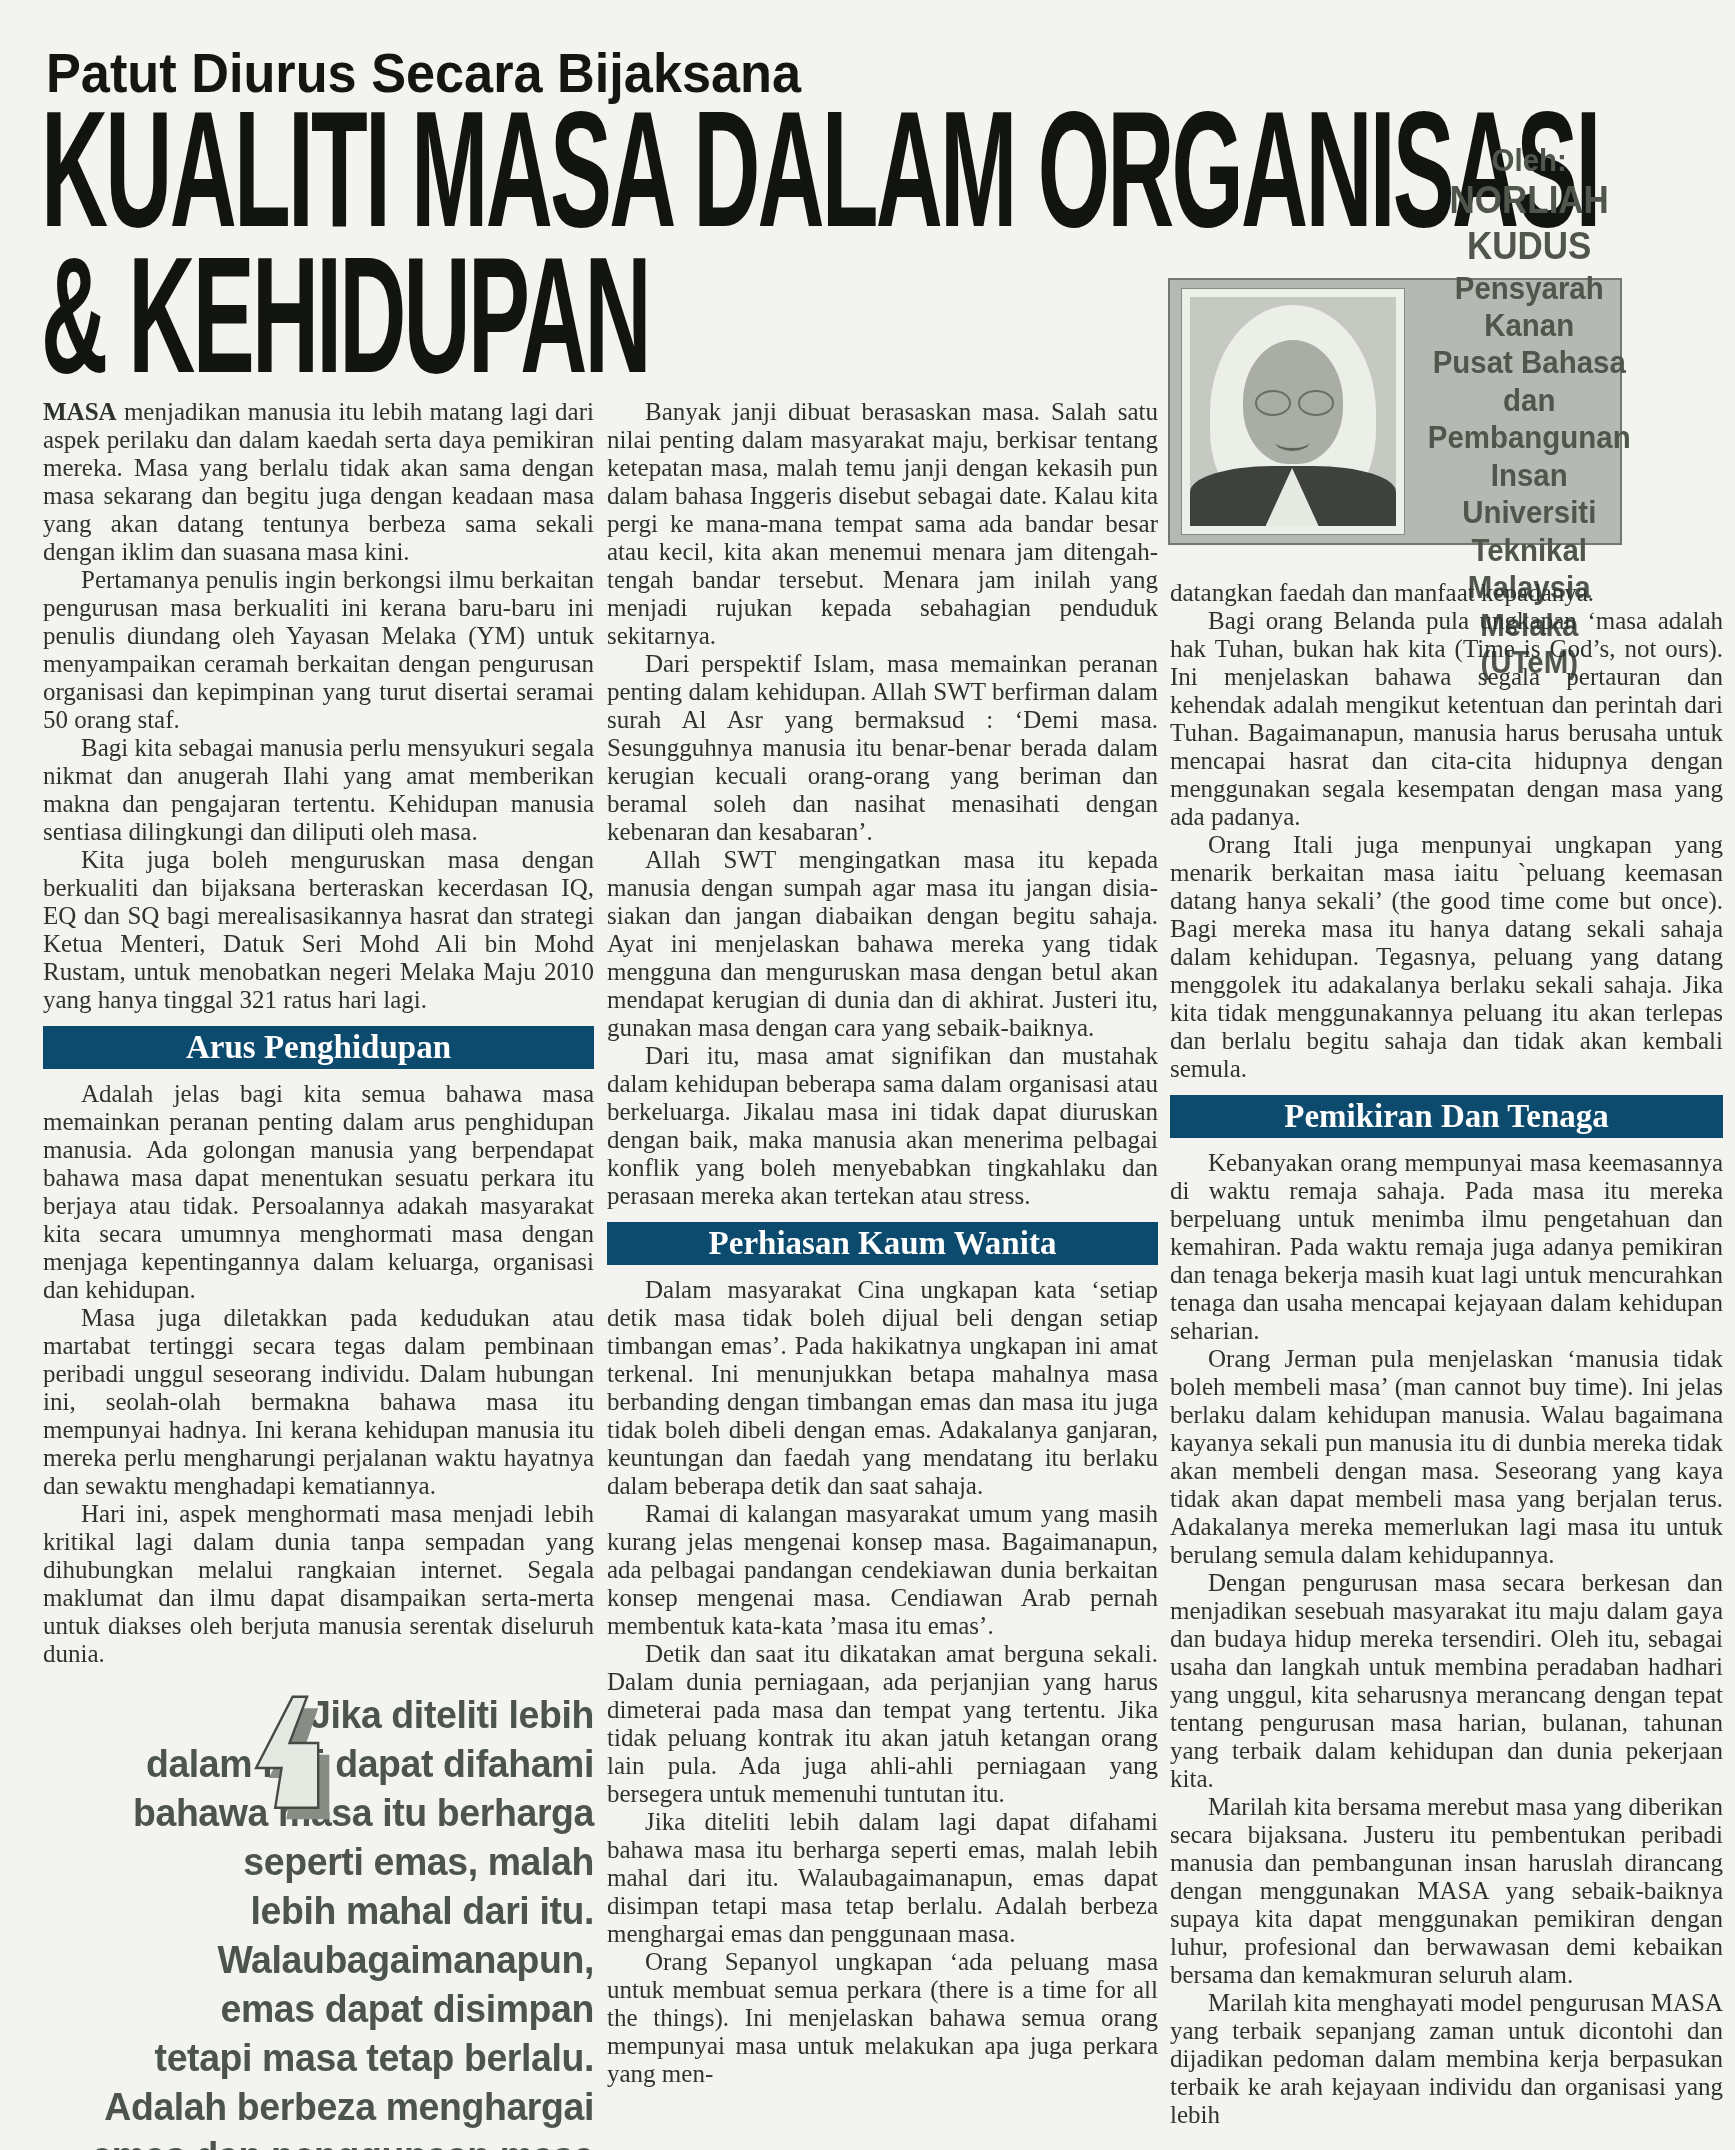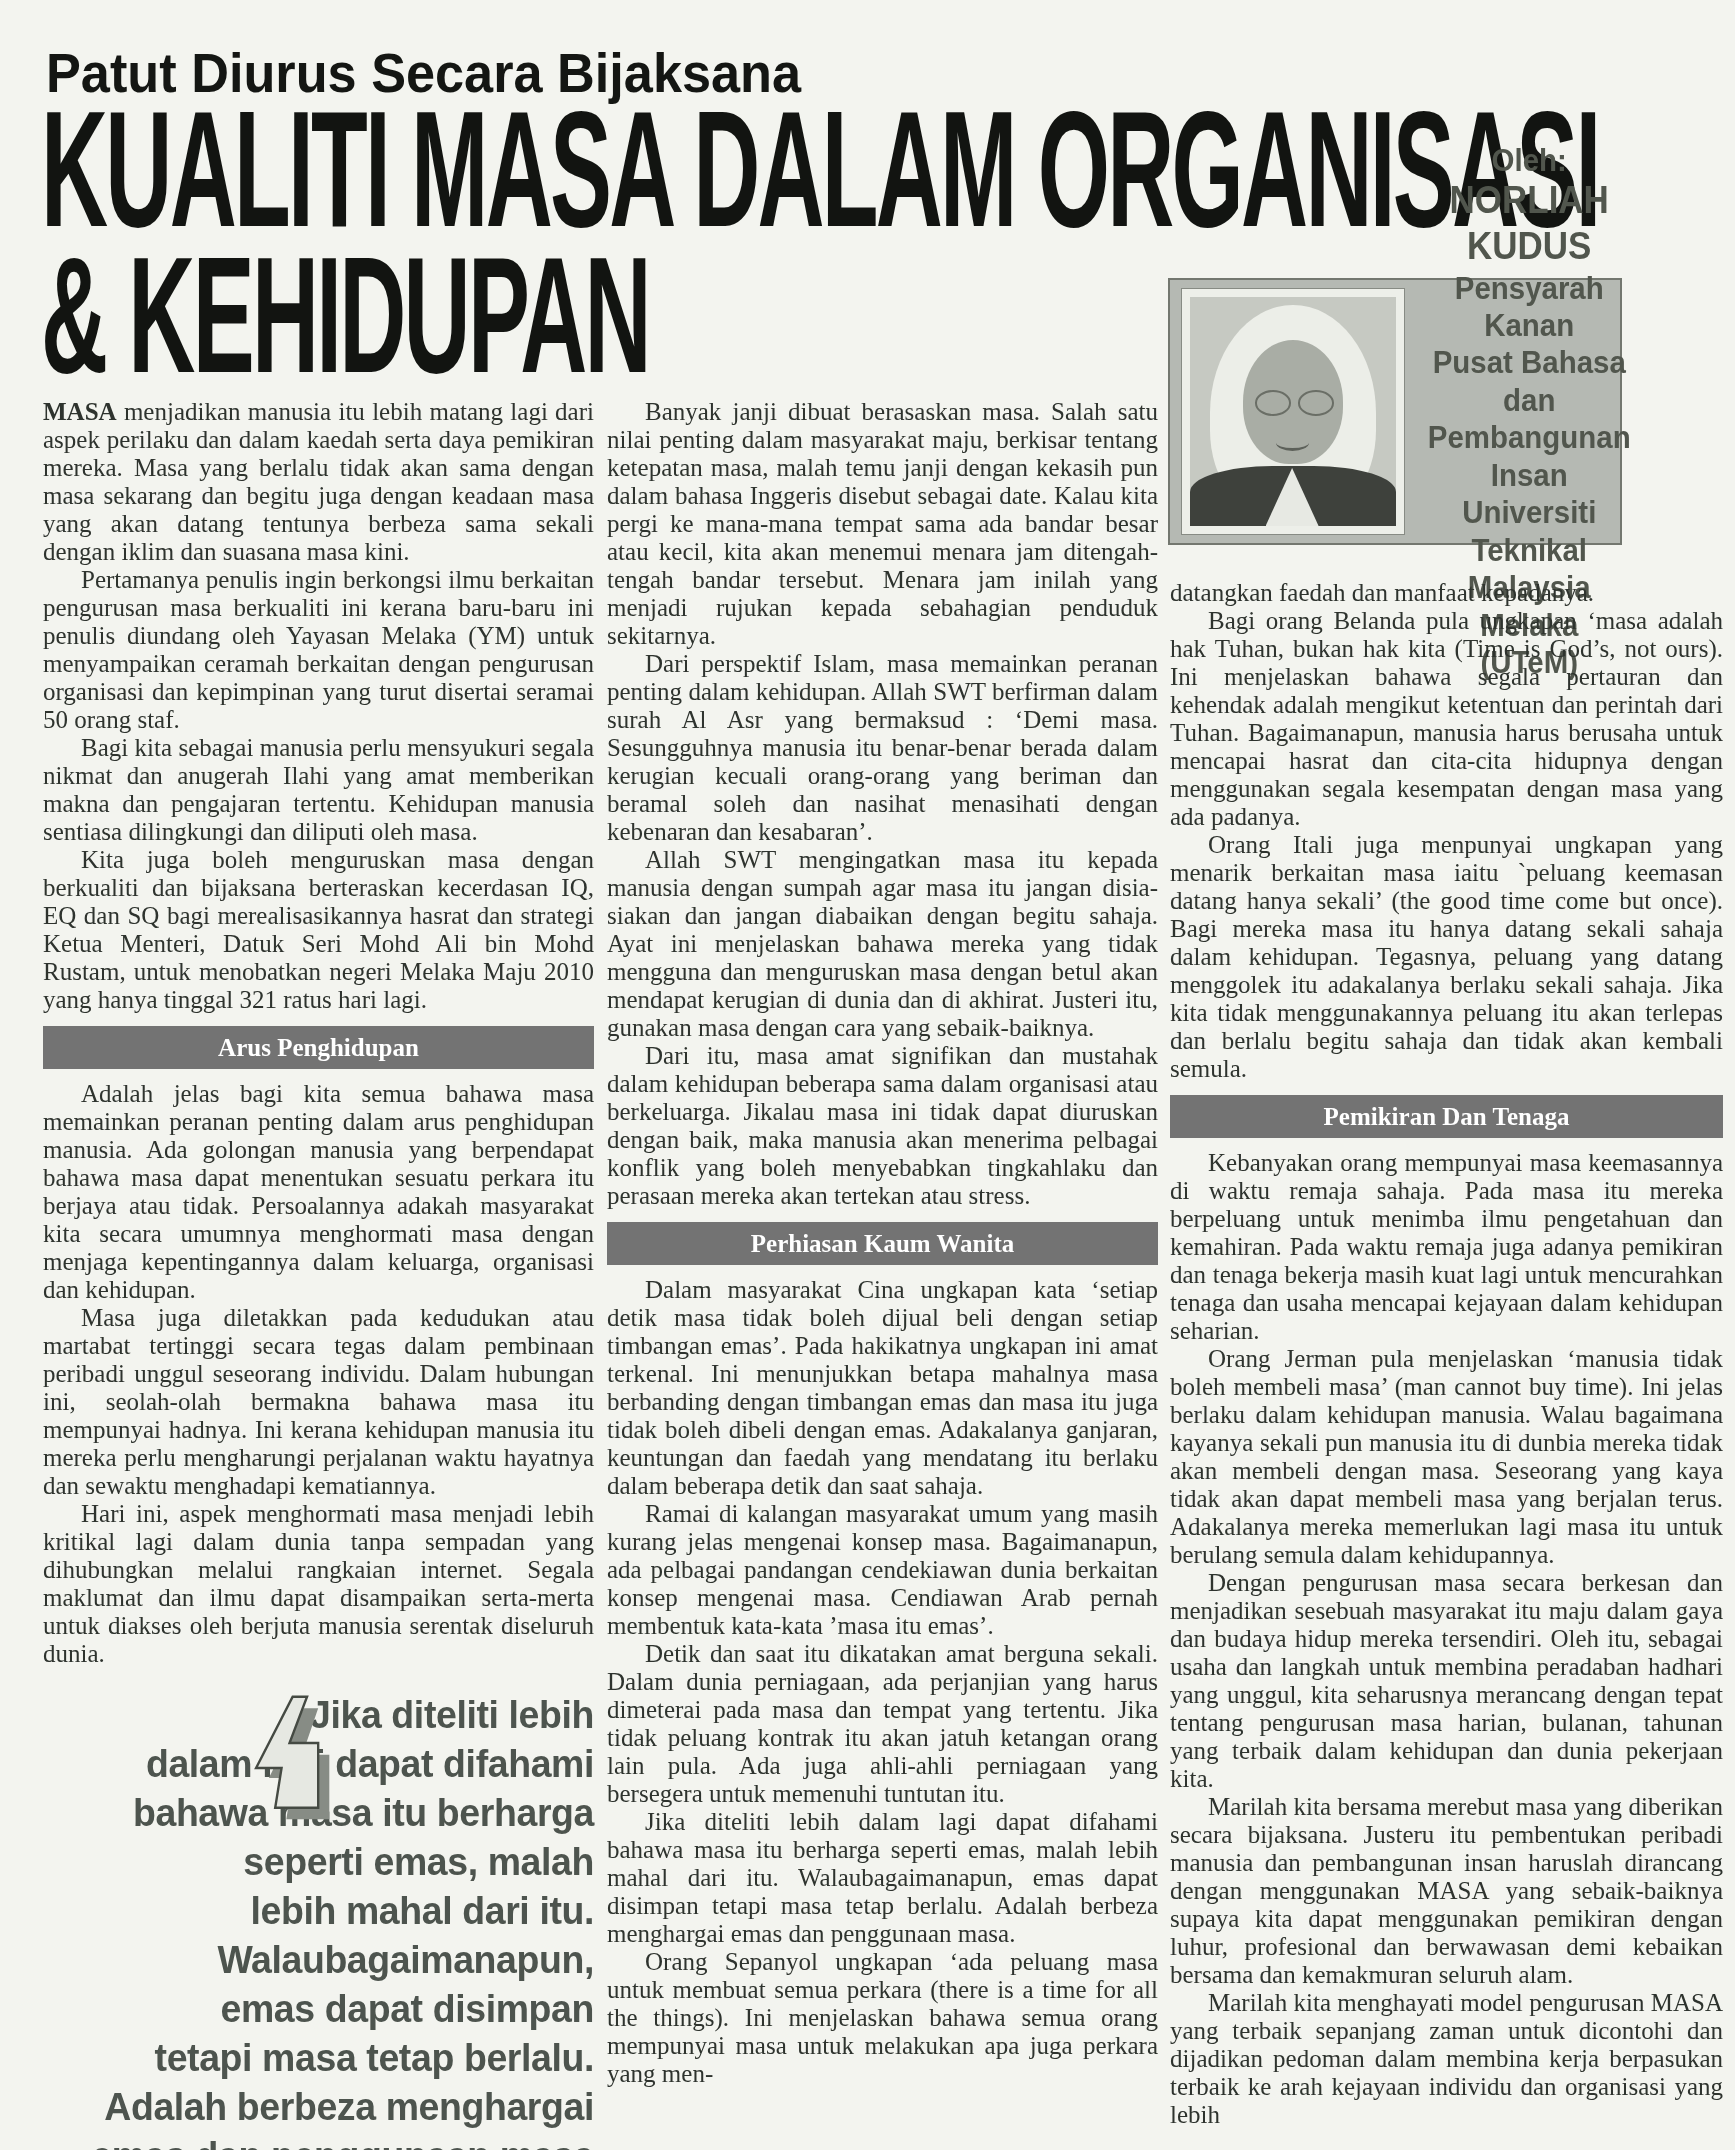--- a/index.html
+++ b/index.html
@@ -65,23 +65,23 @@
   .author-line  { font-size:32px; line-height:1.17; }
   
   .col { position:absolute; text-align:justify; font-size:25px; line-height:28px; }
   .col p { margin:0; text-indent:38px; }
   .col p.noindent { text-indent:0; }
   .lead { font-weight:bold; }
   .col1 { left:43px;  top:398px; width:551px; }
   .col2 { left:607px; top:398px; width:551px; }
   .col3 { left:1170px; top:579px; width:553px; }
   .section-bar {
-    background:#737373; color:#ffffff; height:43px; line-height:43px;
+    background:#0c4a6e; color:#ffffff; height:43px; line-height:43px;
     margin:11.6px 0; text-align:center; text-indent:0;
-    font-family:"Liberation Serif", serif; font-weight:bold; font-size:25px;
+    font-family:"Liberation Serif", serif; font-weight:bold; font-size:33px;
   }
   
   .pull-quote {
     position:relative; margin-top:21.6px; text-align:right;
     font-family:"Liberation Sans", sans-serif; font-weight:bold;
     color:#4d544e; font-size:39px; line-height:49px; letter-spacing:-0.4px;
     transform:scaleX(0.96); transform-origin:right top;
   }
   .pq-line { height:49px; white-space:nowrap; }
   .quote-mark { position:absolute; left:189px; top:5px; width:93px; height:126px; }

